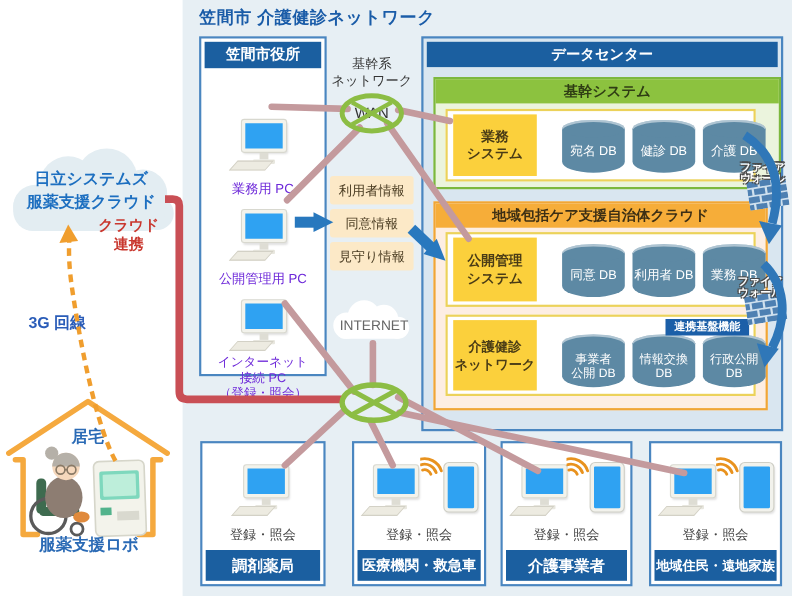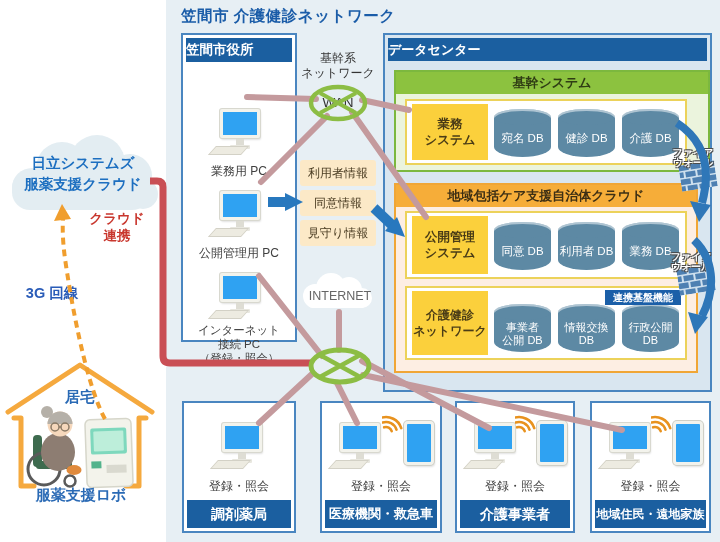--- a/index.html
+++ b/index.html
@@ -6,38 +6,38 @@
 html,body{width:720px;height:542px}
 body{position:relative;font-family:"Liberation Sans","DejaVu Sans",sans-serif;background:#fff;overflow:hidden;color:#333}
 .abs{position:absolute}
 .panel{left:166px;top:0;width:554px;height:542px;background:#e7eff4;z-index:1}
 svg.layer{position:absolute;left:0;top:0;width:720px;height:542px;pointer-events:none}
 #base-layer{z-index:4}
 #overlay-layer{z-index:50}
 .z10{z-index:10}.z20{z-index:20}
 .title{left:181px;top:6px;font-size:15.5px;font-weight:bold;color:#1a5ca8;z-index:20;letter-spacing:.5px}
 .bluebox{background:#fff;border:2px solid #4a86c0}
-.bluebar{position:absolute;background:#1b5fa0;color:#fff;font-weight:bold;}
-.lbl{position:absolute;left:0;right:0;text-align:center;font-size:12px;color:#404040}
+.bluebar{position:absolute;background:#1b5fa0;color:#fff;font-weight:bold;text-align:center}
+.lbl{position:absolute;left:0;right:0;text-align:center;font-size:12px;color:#6d28d9}
 
 .pcicon{position:absolute;width:58px;height:46px}
 .pcicon .mon{position:absolute;left:10px;top:0;width:40px;height:29px;background:#2fa2f2;border:3px solid #f3f3ec;border-radius:2px;box-shadow:0 0 0 1px #d8d8cf,1px 2px 2px rgba(0,0,0,.12)}
 .pcicon .neck{position:absolute;left:26px;top:30px;width:8px;height:6px;background:#deddd4}
 .pcicon .base{position:absolute;left:20px;top:36px;width:20px;height:4px;background:#e8e7df;border-radius:1px}
 .pcicon .kb{position:absolute;left:2px;top:37px;width:33px;height:9px;background:#edebe1;border:1px solid #d3d1c6;transform:skewX(-42deg)}
 
 .tabicon{position:absolute;width:30px;height:44px;background:#2fa2f2;border:3px solid #f2f2ec;border-radius:4px;box-shadow:0 0 0 1px #cfcfc6,1px 2px 2px rgba(0,0,0,.12)}
 
 .infobox{position:absolute;left:300px;width:76px;height:26px;background:#fce9c7;border-radius:3px;text-align:center;font-size:12px;line-height:26px;color:#4a3c22;z-index:10}
 
 .greenbox{position:absolute;border:2px solid #7cb83e;background:#ebf4dd}
 .greenhdr{height:22px;background:#8cc23f;color:#2f3d14;font-weight:bold;font-size:13px;text-align:center;line-height:22px}
 .orangebox{position:absolute;border:2px solid #f0a636;background:#fdeee3}
 .orangehdr{height:22px;background:#f6ad39;color:#3d2f14;font-weight:bold;font-size:13px;text-align:center;line-height:22px}
-.innerbox{position:absolute;background:#fff;border:2px solid #ecd25a;display:flex;align-items:center;padding:0 5px;gap:6px}
+.innerbox{position:absolute;background:#fff;border:2px solid #ecd25a;display:flex;align-items:center;padding:0 5px;gap:23px}
 .sysbox{width:76px;flex:none;background:#fbd03c;color:#4a3c16;font-weight:bold;font-size:12.5px;text-align:center;display:flex;flex-direction:column;justify-content:center;line-height:16px}
 .dbrow{display:flex;gap:7px;align-items:center}
 .cyl{position:relative;width:57px;height:40px;background:#5d89a4;border-radius:0 0 50% 50%/0 0 10px 10px;margin-top:9px;flex:none}
 .cyl::before{content:"";position:absolute;top:-8px;left:0;width:57px;height:16px;border-radius:50%;background:#5d89a4;box-shadow:inset 0 2px 0 rgba(255,255,255,.5)}
 .cyl .txt{position:absolute;left:0;top:2px;width:100%;text-align:center;color:#fff;font-size:11.5px;line-height:38px;z-index:1}
 .cyl.two .txt{line-height:13px;padding-top:7px;font-size:11px}
 .cyl.two .txt span{display:block}
 .badge{position:absolute;right:4px;top:2px;width:76px;height:15px;background:#1b5fa8;color:#fff;font-size:10px;font-weight:bold;text-align:center;line-height:15px;z-index:2}
 
 .firewall{position:absolute;width:50px;height:46px;z-index:40}
@@ -269,21 +269,21 @@
         <rect x="18" y="21" width="10" height="5"></rect>
         <rect x="30" y="21" width="6" height="5"></rect>
     </g>
   </svg>
 </div>
 
 <div class="bluetext" style="left:8px;top:153px;width:150px;font-size:14.5px;line-height:21px">
   <span style="display:block">日立システムズ</span>
   <span style="display:block">服薬支援クラウド</span>
 </div>
-<div class="redtext" style="left:86px;top:210px;width:62px;font-size:13.5px;line-height:17px">
+<div class="redtext" style="left:86px;top:196px;width:62px;font-size:13.5px;line-height:17px">
   <span style="display:block">クラウド</span>
   <span style="display:block">連携</span>
 </div>
 <div class="bluetext" style="left:14px;top:284px;width:76px;font-size:14.5px;color:#2a5cb8">3G 回線</div>
 <div class="bluetext" style="left:56px;top:388px;width:48px;font-size:15px;color:#2a6ab5">居宅</div>
 <div class="bluetext" style="left:16px;top:486px;width:130px;font-size:15px;color:#2a6ab5">服薬支援ロボ</div>
 
 <div class="bbox" style="left:182px;width:114px">
   <div class="pcicon" style="left:28px;top:20px">
       <div class="mon"></div>

